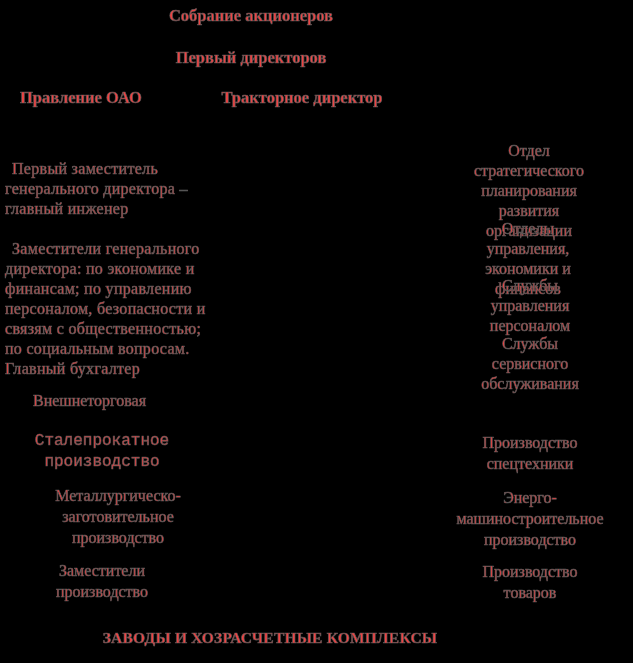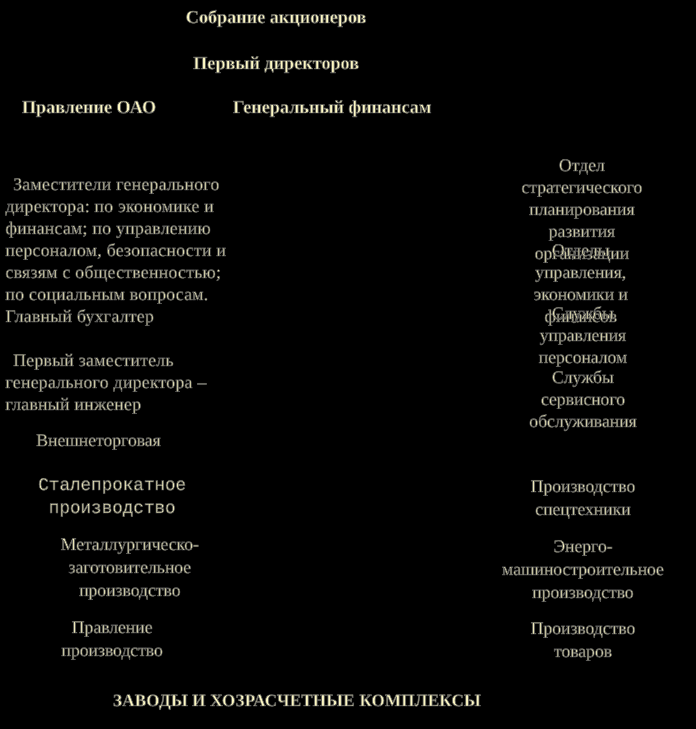--- a/index.html
+++ b/index.html
@@ -10,21 +10,21 @@
   .stage {
     position: relative;
     width: 633px;
     height: 663px;
     background: #000000;
     overflow: hidden;
     font-family: "Liberation Serif", "DejaVu Serif", serif;
   }
   .t {
     position: absolute;
-    color: #fef9c3;
+    color: #ef4444;
     -webkit-text-stroke: 0.65px #555555;
     text-shadow: 0 0 1px #2f2f2f;
     white-space: pre-line;
     font-size: 16px;
     line-height: 20px;
   }
   .bold { font-weight: bold; }
   .center {
     transform: translateX(-50%);
     text-align: center;
@@ -50,33 +50,33 @@
 <body>
 
 <div class="stage">
 
   <div class="t bold hdr center" style="left:251px; top:6px;">Собрание акционеров</div>
 
   <div class="t bold hdr center" style="left:251px; top:48px;">Первый директоров</div>
 
   <div class="t bold hdr" style="left:20px; top:88px;">Правление ОАО</div>
 
-  <div class="t bold hdr center" style="left:302px; top:88px;">Генеральный финансам</div>
+  <div class="t bold hdr center" style="left:302px; top:88px;">Тракторное директор</div>
 
   <div class="t body-block">
+    <p>Первый заместитель
+генерального директора –
+главный инженер</p>
     <p>Заместители генерального
 директора: по экономике и
 финансам; по управлению
 персоналом, безопасности и
 связям с общественностью;
 по социальным вопросам.
 Главный бухгалтер</p>
-    <p>Первый заместитель
-генерального директора –
-главный инженер</p>
   </div>
 
   <div class="t" style="left:33px; top:391px;">Внешнеторговая</div>
 
   <div class="t center" style="left:529px; top:141px;">Отдел стратегического
 планирования развития
 организации</div>
 
   <div class="t center" style="left:528px; top:219px;">Отделы управления,
 экономики и финансов</div>
@@ -87,21 +87,21 @@
   <div class="t center" style="left:530px; top:334px;">Службы сервисного
 обслуживания</div>
 
   <div class="t center prod" style="left:102px; top:431px;font-family:Liberation Mono, monospace;">Сталепрокатное
 производство</div>
 
   <div class="t center prod" style="left:118px; top:485px;">Металлургическо-
 заготовительное
 производство</div>
 
-  <div class="t center prod" style="left:102px; top:560px;">Правление
+  <div class="t center prod" style="left:102px; top:560px;">Заместители
 производство</div>
 
   <div class="t center prod" style="left:530px; top:432px;">Производство
 спецтехники</div>
 
   <div class="t center prod" style="left:530px; top:487px;">Энерго-
 машиностроительное
 производство</div>
 
   <div class="t center prod" style="left:530px; top:561px;">Производство

